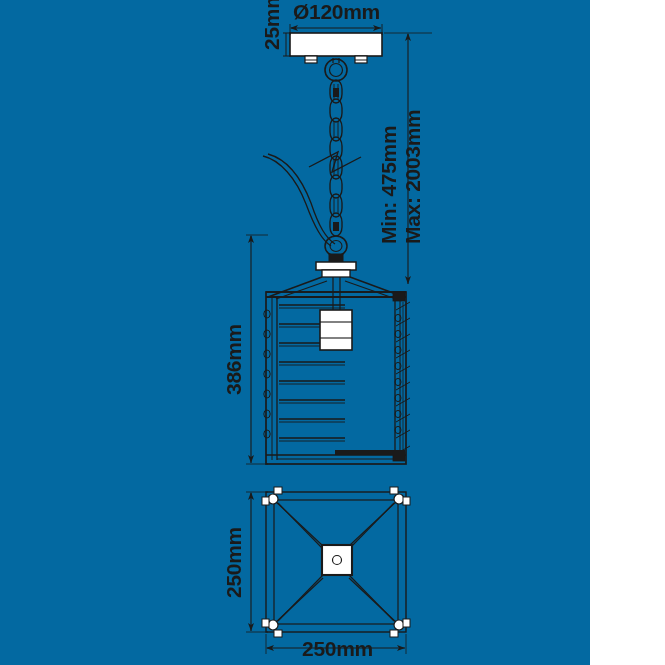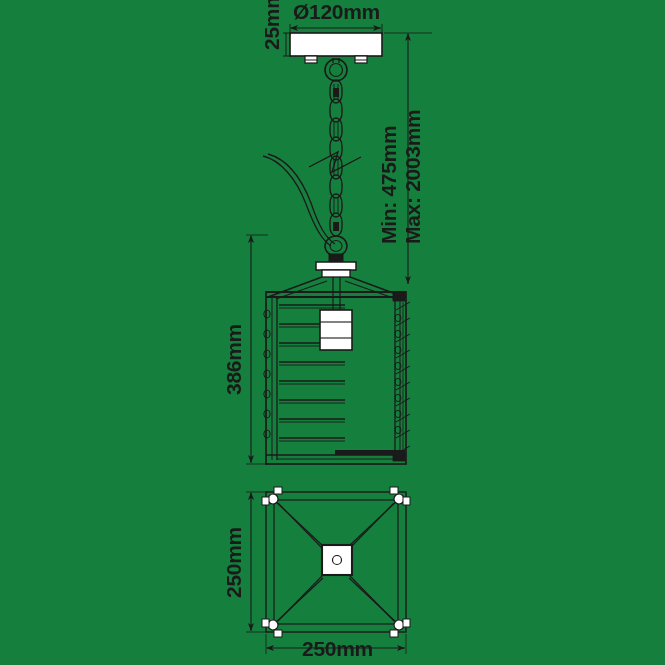--- a/index.html
+++ b/index.html
@@ -5,23 +5,23 @@
   html, body {
     margin: 0;
     padding: 0;
     background: #ffffff;
   }
   body {
     font-family: "Liberation Sans", sans-serif;
   }
   #drawing-root {
     position: relative;
-    width: 665px;
+    width: 590px;
     height: 665px;
-    background: #15803d;
+    background: #0369a1;
     overflow: hidden;
   }
   svg.drawing-canvas {
     display: block;
     width: 665px;
     height: 665px;
   }
   .dimtext {
     font-family: "Liberation Sans", sans-serif;
     font-size: 21px;

